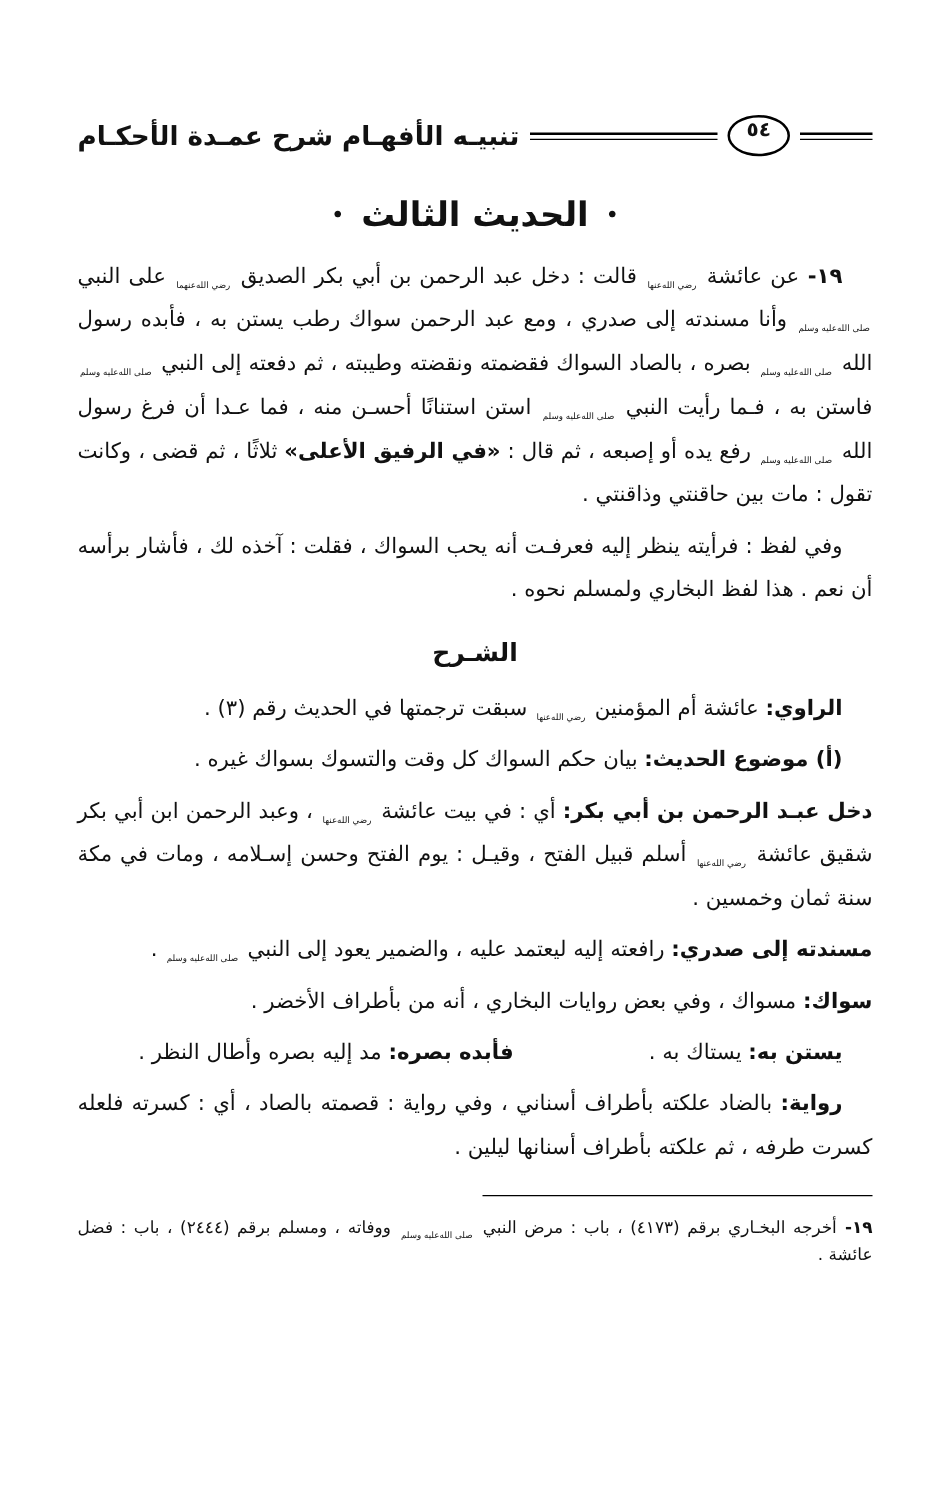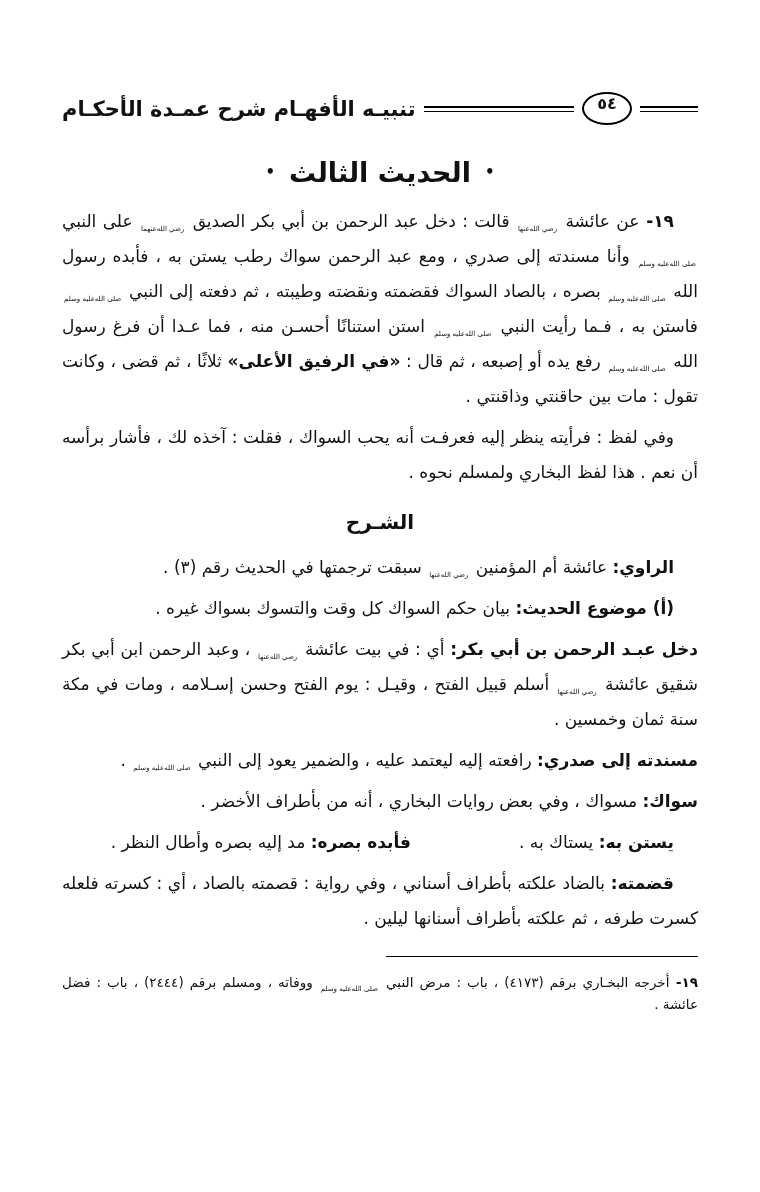--- a/index.html
+++ b/index.html
@@ -137,21 +137,21 @@
         </span><span> ، وعبد الرحمن ابن أبي بكر شقيق عائشة </span><span class="hon">
           <span>رضي الله</span>
           <span>عنها</span>
         </span><span> أسلم قبيل الفتح ، وقيـل : يوم الفتح وحسن إسـلامه ، ومات في مكة سنة ثمان وخمسين .</span></p>
     <p class="para"><span class="seg-b">مسندته إلى صدري:</span><span> رافعته إليه ليعتمد عليه ، والضمير يعود إلى النبي </span><span class="hon">
           <span>صلى الله</span>
           <span>عليه وسلم</span>
         </span><span> .</span></p>
     <p class="para"><span class="seg-b">سواك:</span><span> مسواك ، وفي بعض روايات البخاري ، أنه من بأطراف الأخضر .</span></p>
     <p class="para indent"><span class="seg-b">يستن به:</span><span> يستاك به .</span><span class="gap" style="width: 108px;"></span><span class="seg-b">فأبده بصره:</span><span> مد إليه بصره وأطال النظر .</span></p>
-    <p class="para indent"><span class="seg-b">قضمته:</span><span> بالضاد علكته بأطراف أسناني ، وفي رواية : قصمته بالصاد ، أي : كسرته فلعله كسرت طرفه ، ثم علكته بأطراف أسنانها ليلين .</span></p>
+    <p class="para indent"><span class="seg-b">رواية:</span><span> بالضاد علكته بأطراف أسناني ، وفي رواية : قصمته بالصاد ، أي : كسرته فلعله كسرت طرفه ، ثم علكته بأطراف أسنانها ليلين .</span></p>
 
     <div class="footnote-rule"></div>
     <p class="footnote"><span class="seg-b">١٩- </span><span>أخرجه البخـاري برقم (٤١٧٣) ، باب : مرض النبي </span><span class="hon">
           <span>صلى الله</span>
           <span>عليه وسلم</span>
         </span><span> ووفاته ، ومسلم برقم (٢٤٤٤) ، باب : فضل عائشة .</span></p>
 
   </div>
 </div>
 

